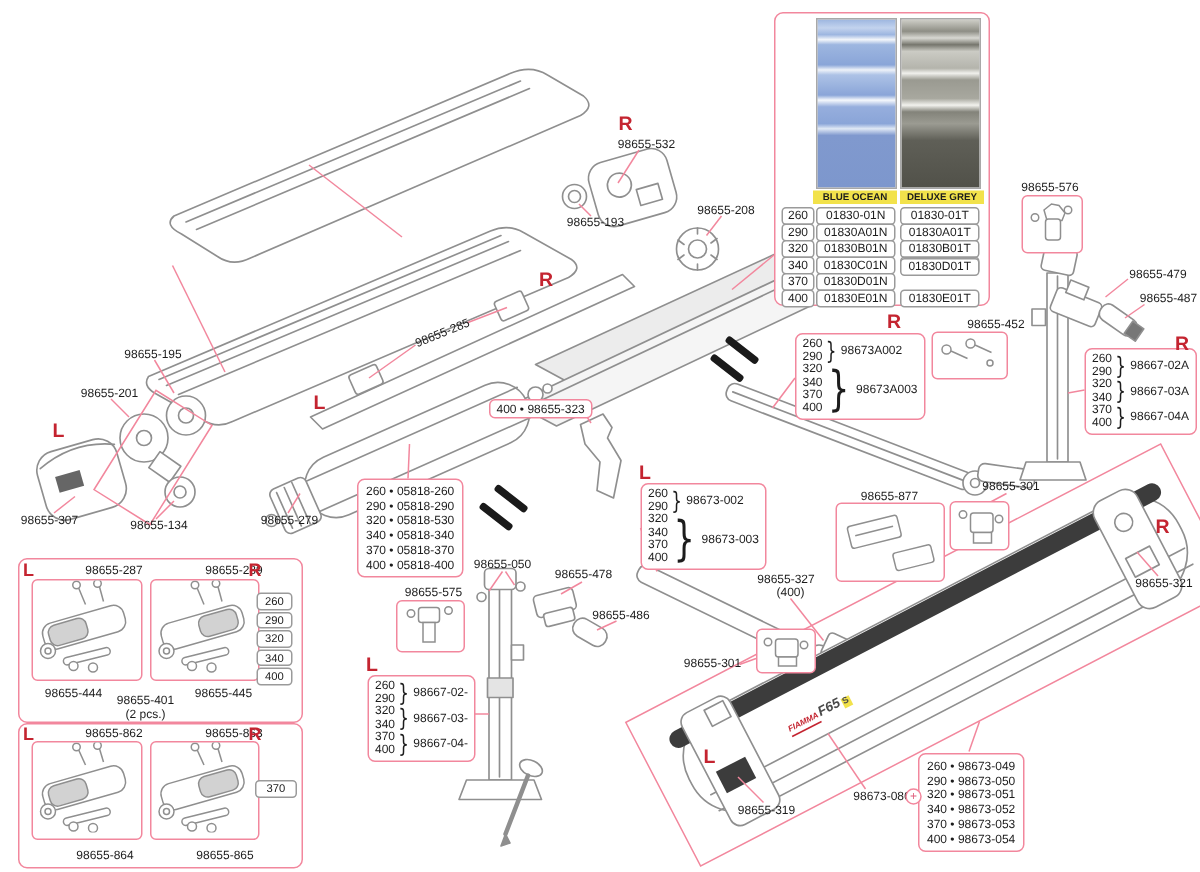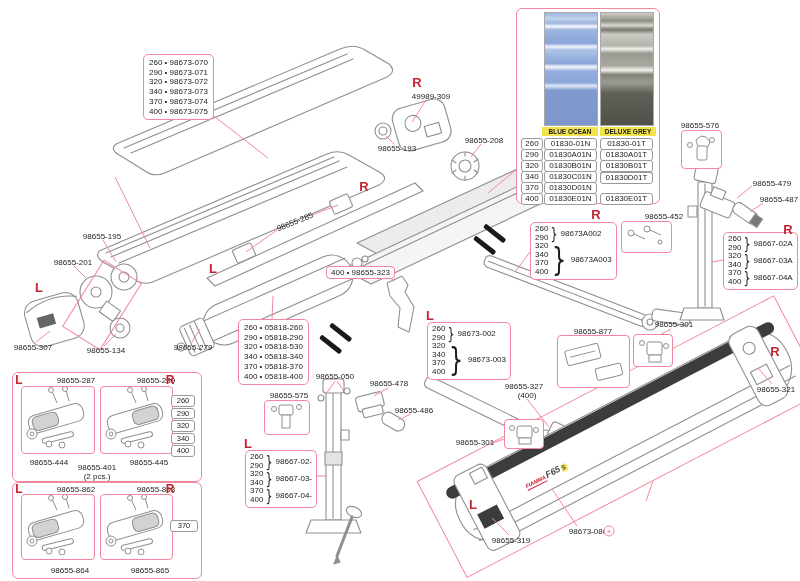--- a/index.html
+++ b/index.html
@@ -223,35 +223,35 @@
       <line x1="577" y1="526" x2="552" y2="489"></line>
         <line x1="772" y1="384" x2="758" y2="368"></line>
       <line x1="49" y1="457" x2="59" y2="428"></line>
         <line x1="100" y1="462" x2="117" y2="432"></line>
       <line x1="145" y1="457" x2="132" y2="426"></line>
         <line x1="71" y1="565" x2="62" y2="536"></line>
       <line x1="148" y1="565" x2="133" y2="534"></line>
     </g>
   </svg>
 
-  <div class="plist" style="left:143px;top:54px;">
-    <div>260 • 98673-070</div>
-    <div>290 • 98673-071</div>
-    <div>320 • 98673-072</div>
-    <div>340 • 98673-073</div>
-    <div>370 • 98673-074</div>
-    <div>400 • 98673-075</div>
-  </div>
   <div class="plist" style="left:238px;top:319px;">
     <div>260 • 05818-260</div>
     <div>290 • 05818-290</div>
     <div>320 • 05818-530</div>
     <div>340 • 05818-340</div>
     <div>370 • 05818-370</div>
     <div>400 • 05818-400</div>
+  </div>
+  <div class="plist" style="left:612px;top:502px;">
+    <div>260 • 98673-049</div>
+    <div>290 • 98673-050</div>
+    <div>320 • 98673-051</div>
+    <div>340 • 98673-052</div>
+    <div>370 • 98673-053</div>
+    <div>400 • 98673-054</div>
   </div>
   <div class="plus" style="left:609px;top:531px;">+</div>
   <div class="pbox1" style="left:326px;top:266px;text-align:right;">400 • 98655-323</div>
 
   <div class="obox" style="left:516px;top:8px;width:142px;height:194px;">
     <div class="swatch swatch-blue" style="left:27px;top:3px;width:52px;height:112px;"></div>
     <div class="swatch swatch-grey" style="left:83px;top:3px;width:52px;height:112px;"></div>
     <div class="yellowhdr" style="left:25px;top:118px;width:56px;">BLUE OCEAN</div>
     <div class="yellowhdr" style="left:83px;top:118px;width:56px;">DELUXE GREY</div>
     <div class="cell" style="left:4px;top:129px;width:20px;">260</div>
@@ -544,24 +544,24 @@
   <div class="lbl" style="left:70px;top:570px;">98655-864</div>
   <div class="lbl" style="left:150px;top:570px;">98655-865</div>
   <div class="szone" style="left:170px;top:520px;">
     <div class="szbox" style="width:26px;">370</div>
   </div>
 
   <div class="lbl" style="left:102px;top:236px;">98655-195</div>
   <div class="lbl" style="left:73px;top:262px;">98655-201</div>
   <div class="lbl" style="left:33px;top:347px;">98655-307</div>
   <div class="lbl" style="left:106px;top:350px;">98655-134</div>
-  <div class="lbl" style="left:193px;top:347px;font-style:italic;">98655-279</div>
+  <div class="lbl" style="left:193px;top:347px;">98655-279</div>
   <div class="lbl rot" style="left:295px;top:222px;">98655-285</div>
   <div class="lbl" style="left:397px;top:148px;">98655-193</div>
-  <div class="lbl" style="left:431px;top:96px;">49989-309</div>
+  <div class="lbl" style="left:431px;top:96px;">98655-532</div>
   <div class="lbl" style="left:484px;top:140px;">98655-208</div>
   <div class="lbl" style="left:700px;top:125px;">98655-576</div>
   <div class="lbl" style="left:664px;top:216px;">98655-452</div>
   <div class="lbl" style="left:772px;top:183px;">98655-479</div>
   <div class="lbl" style="left:779px;top:199px;">98655-487</div>
   <div class="lbl" style="left:674px;top:324px;">98655-301</div>
   <div class="lbl" style="left:593px;top:331px;">98655-877</div>
   <div class="lbl" style="left:524px;top:386px;">98655-327</div>
   <div class="lbl" style="left:527px;top:395px;">(400)</div>
   <div class="lbl" style="left:414px;top:410px;">98655-486</div>

